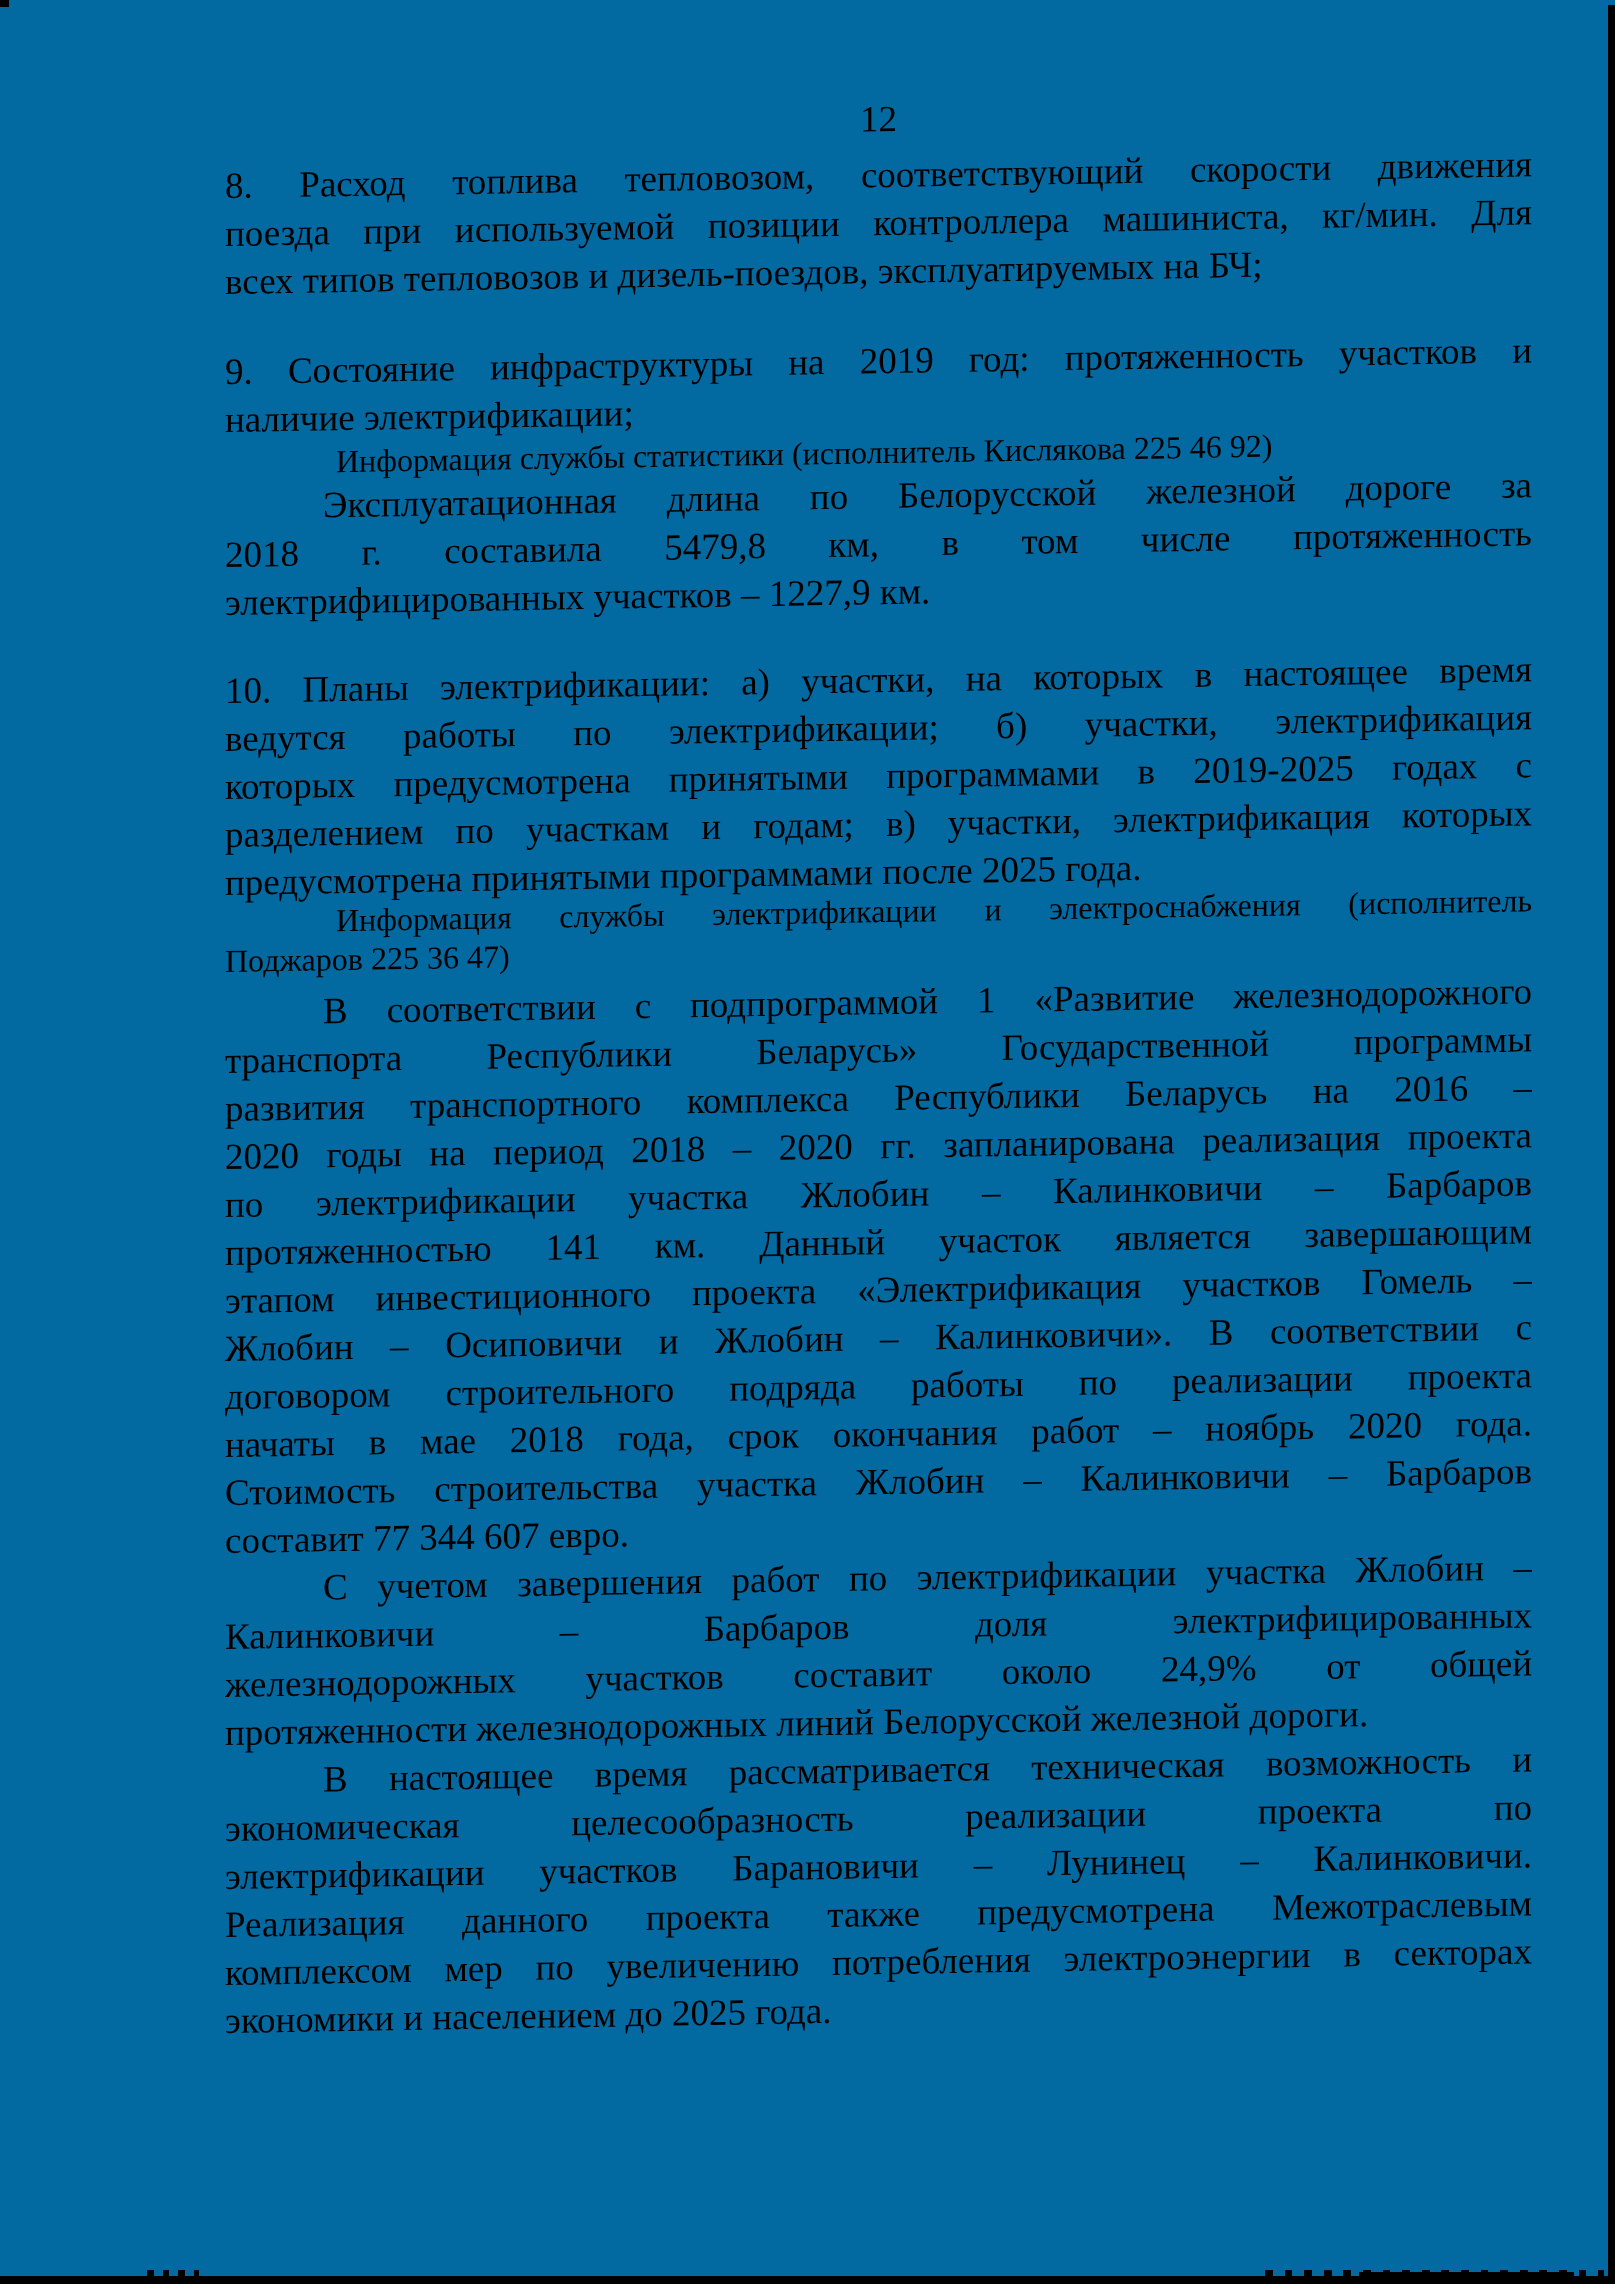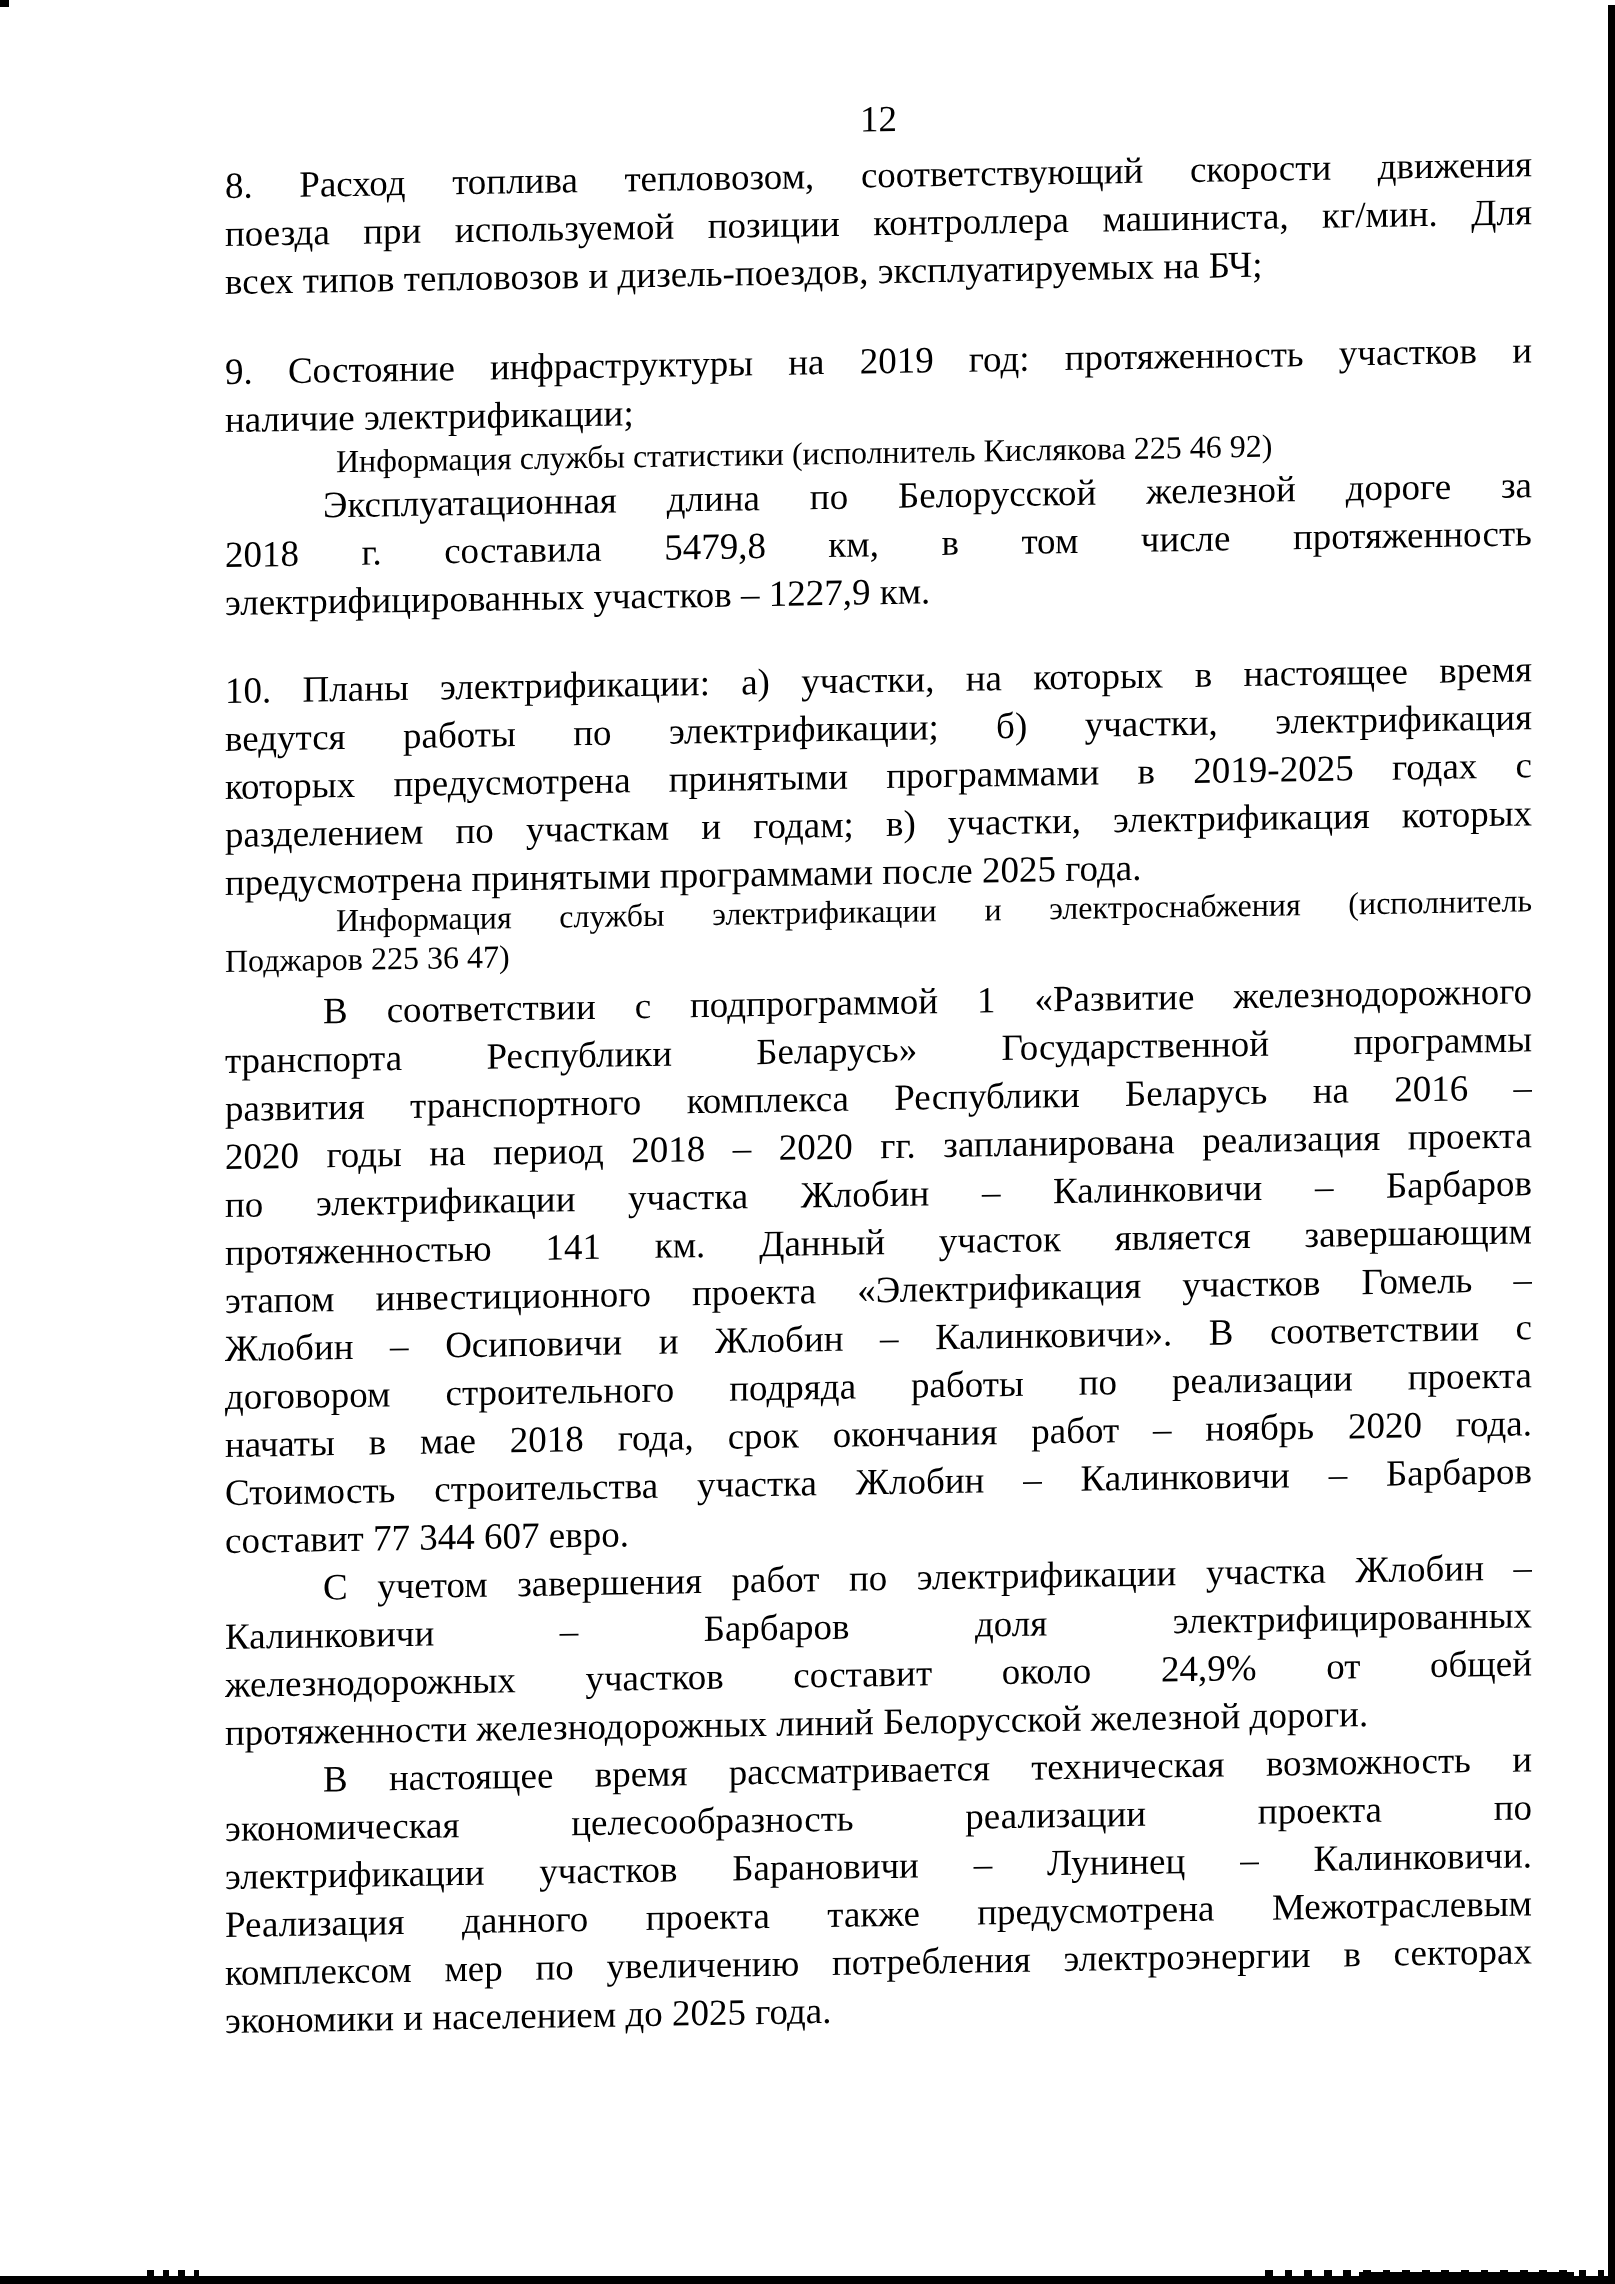--- a/index.html
+++ b/index.html
@@ -1,19 +1,19 @@
 <!DOCTYPE html>
 <html style="font-size:10.4px"><head>
 <meta charset="utf-8">
 <style>
   html,body{margin:0;padding:0;background:#777;}
   .page{
     position:relative;
     width:1616px;height:2284px;
-    background:#ffffff;
+    background:#0369a1;
     overflow:hidden;
     font-family:"Liberation Serif", serif;
     color:#000;
   }
   .content{
     position:absolute;
     left:225px;top:106px;width:1307px;
     transform:skewY(-0.95deg);
     transform-origin:0 0;
   }

